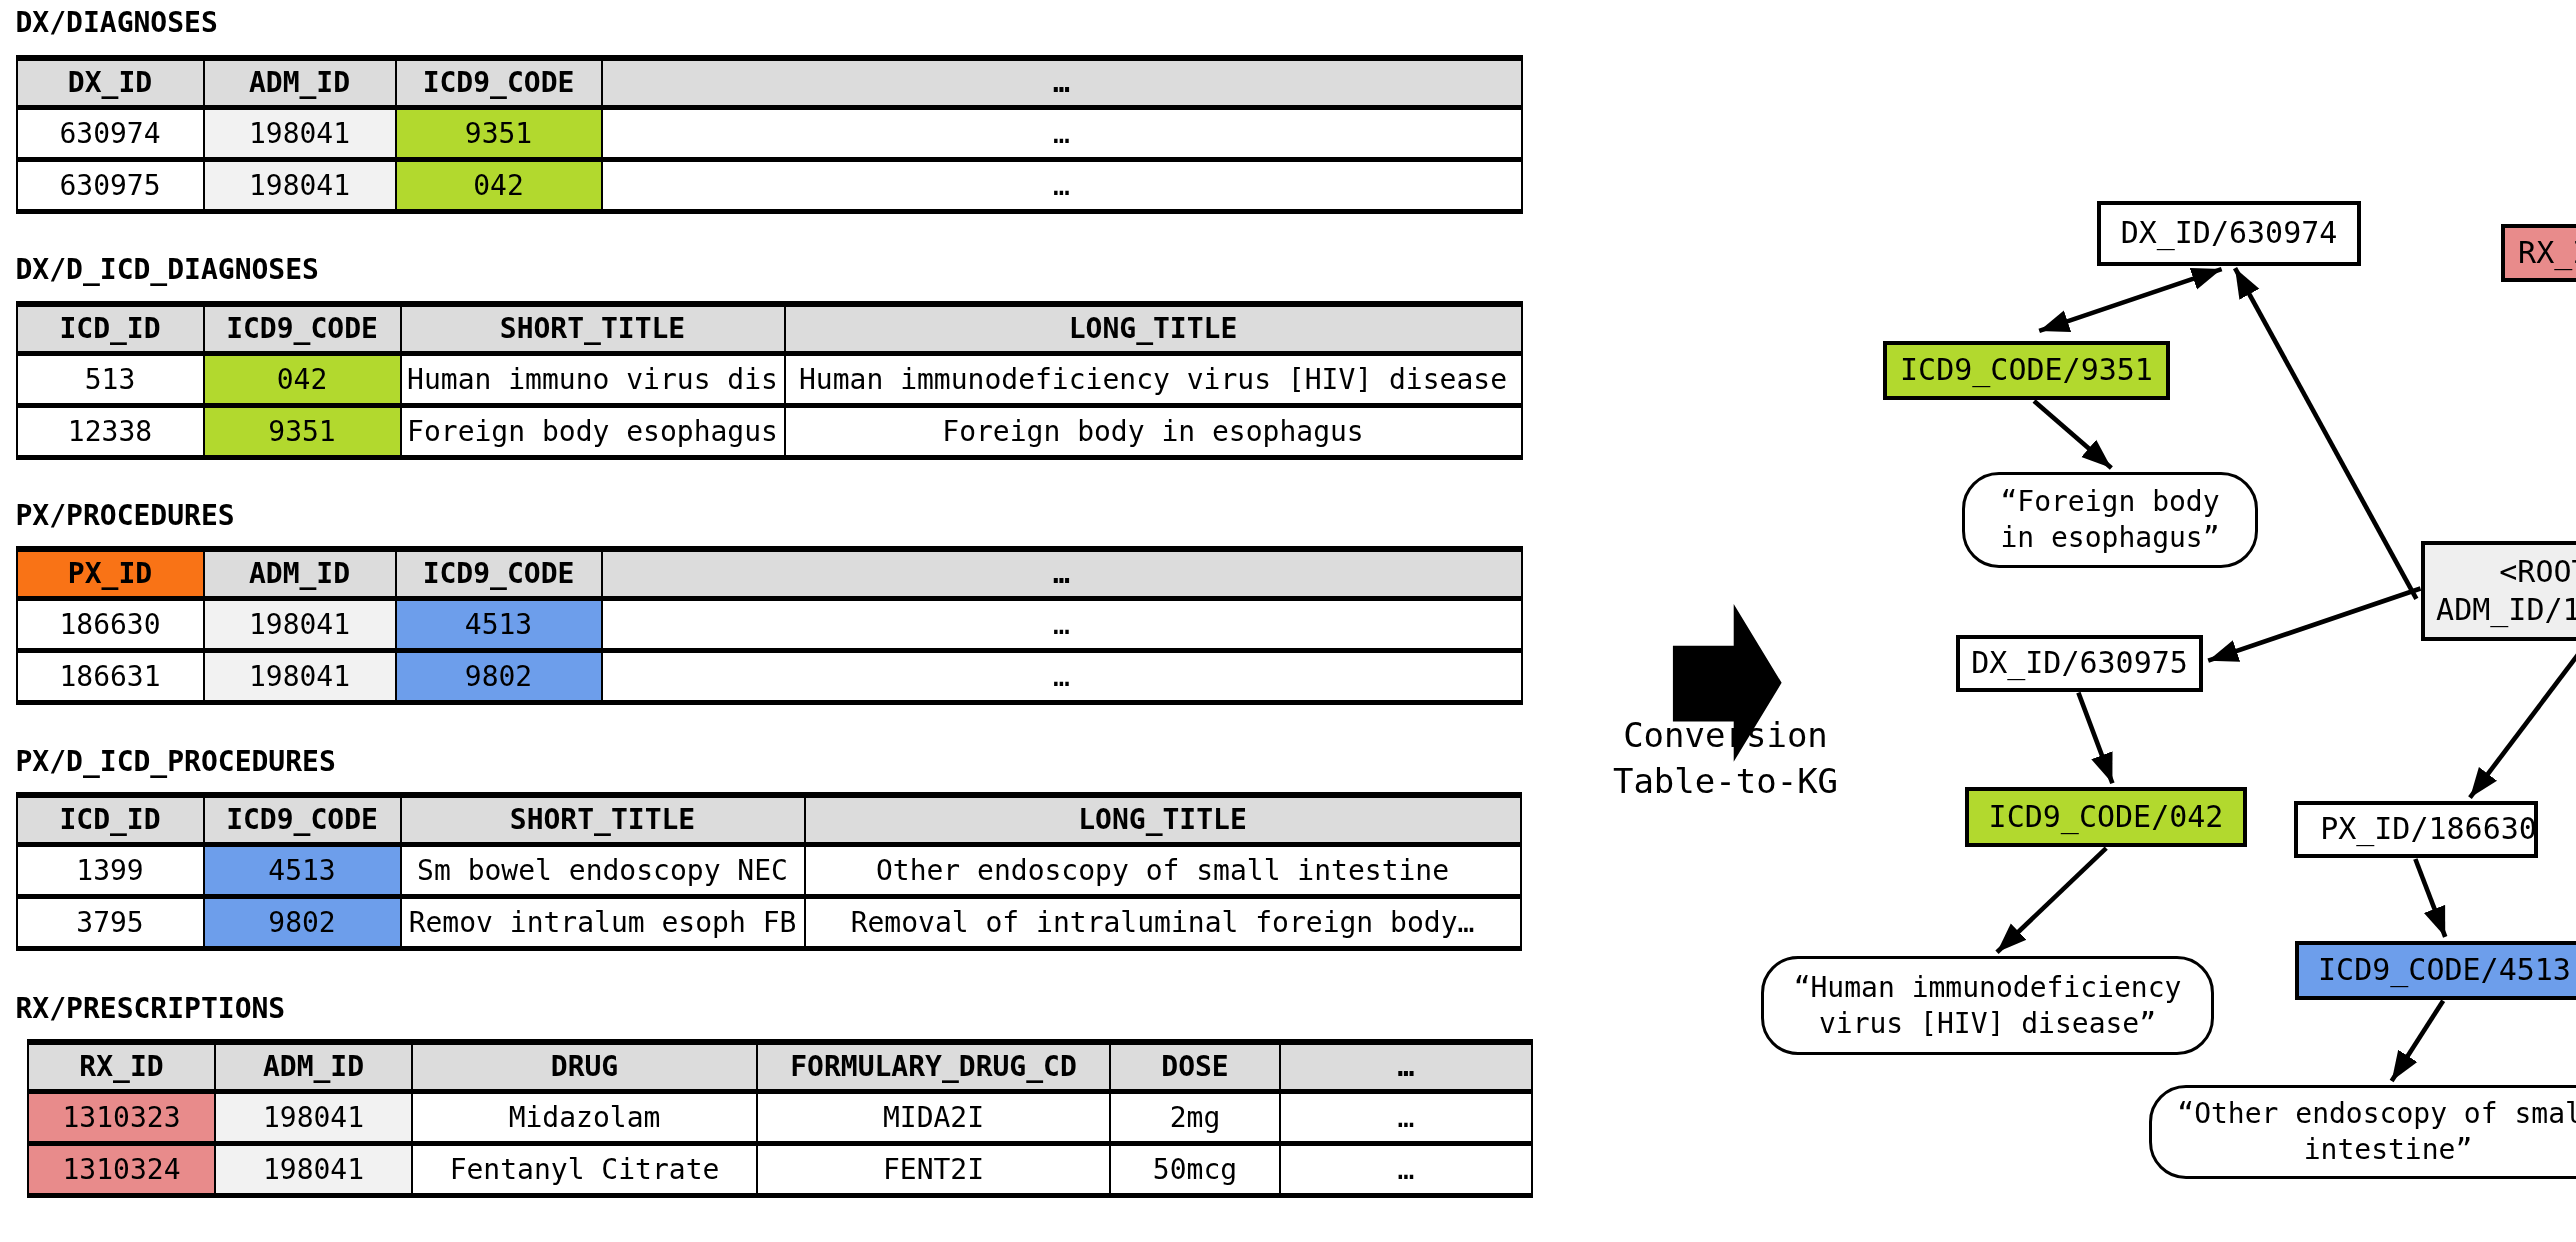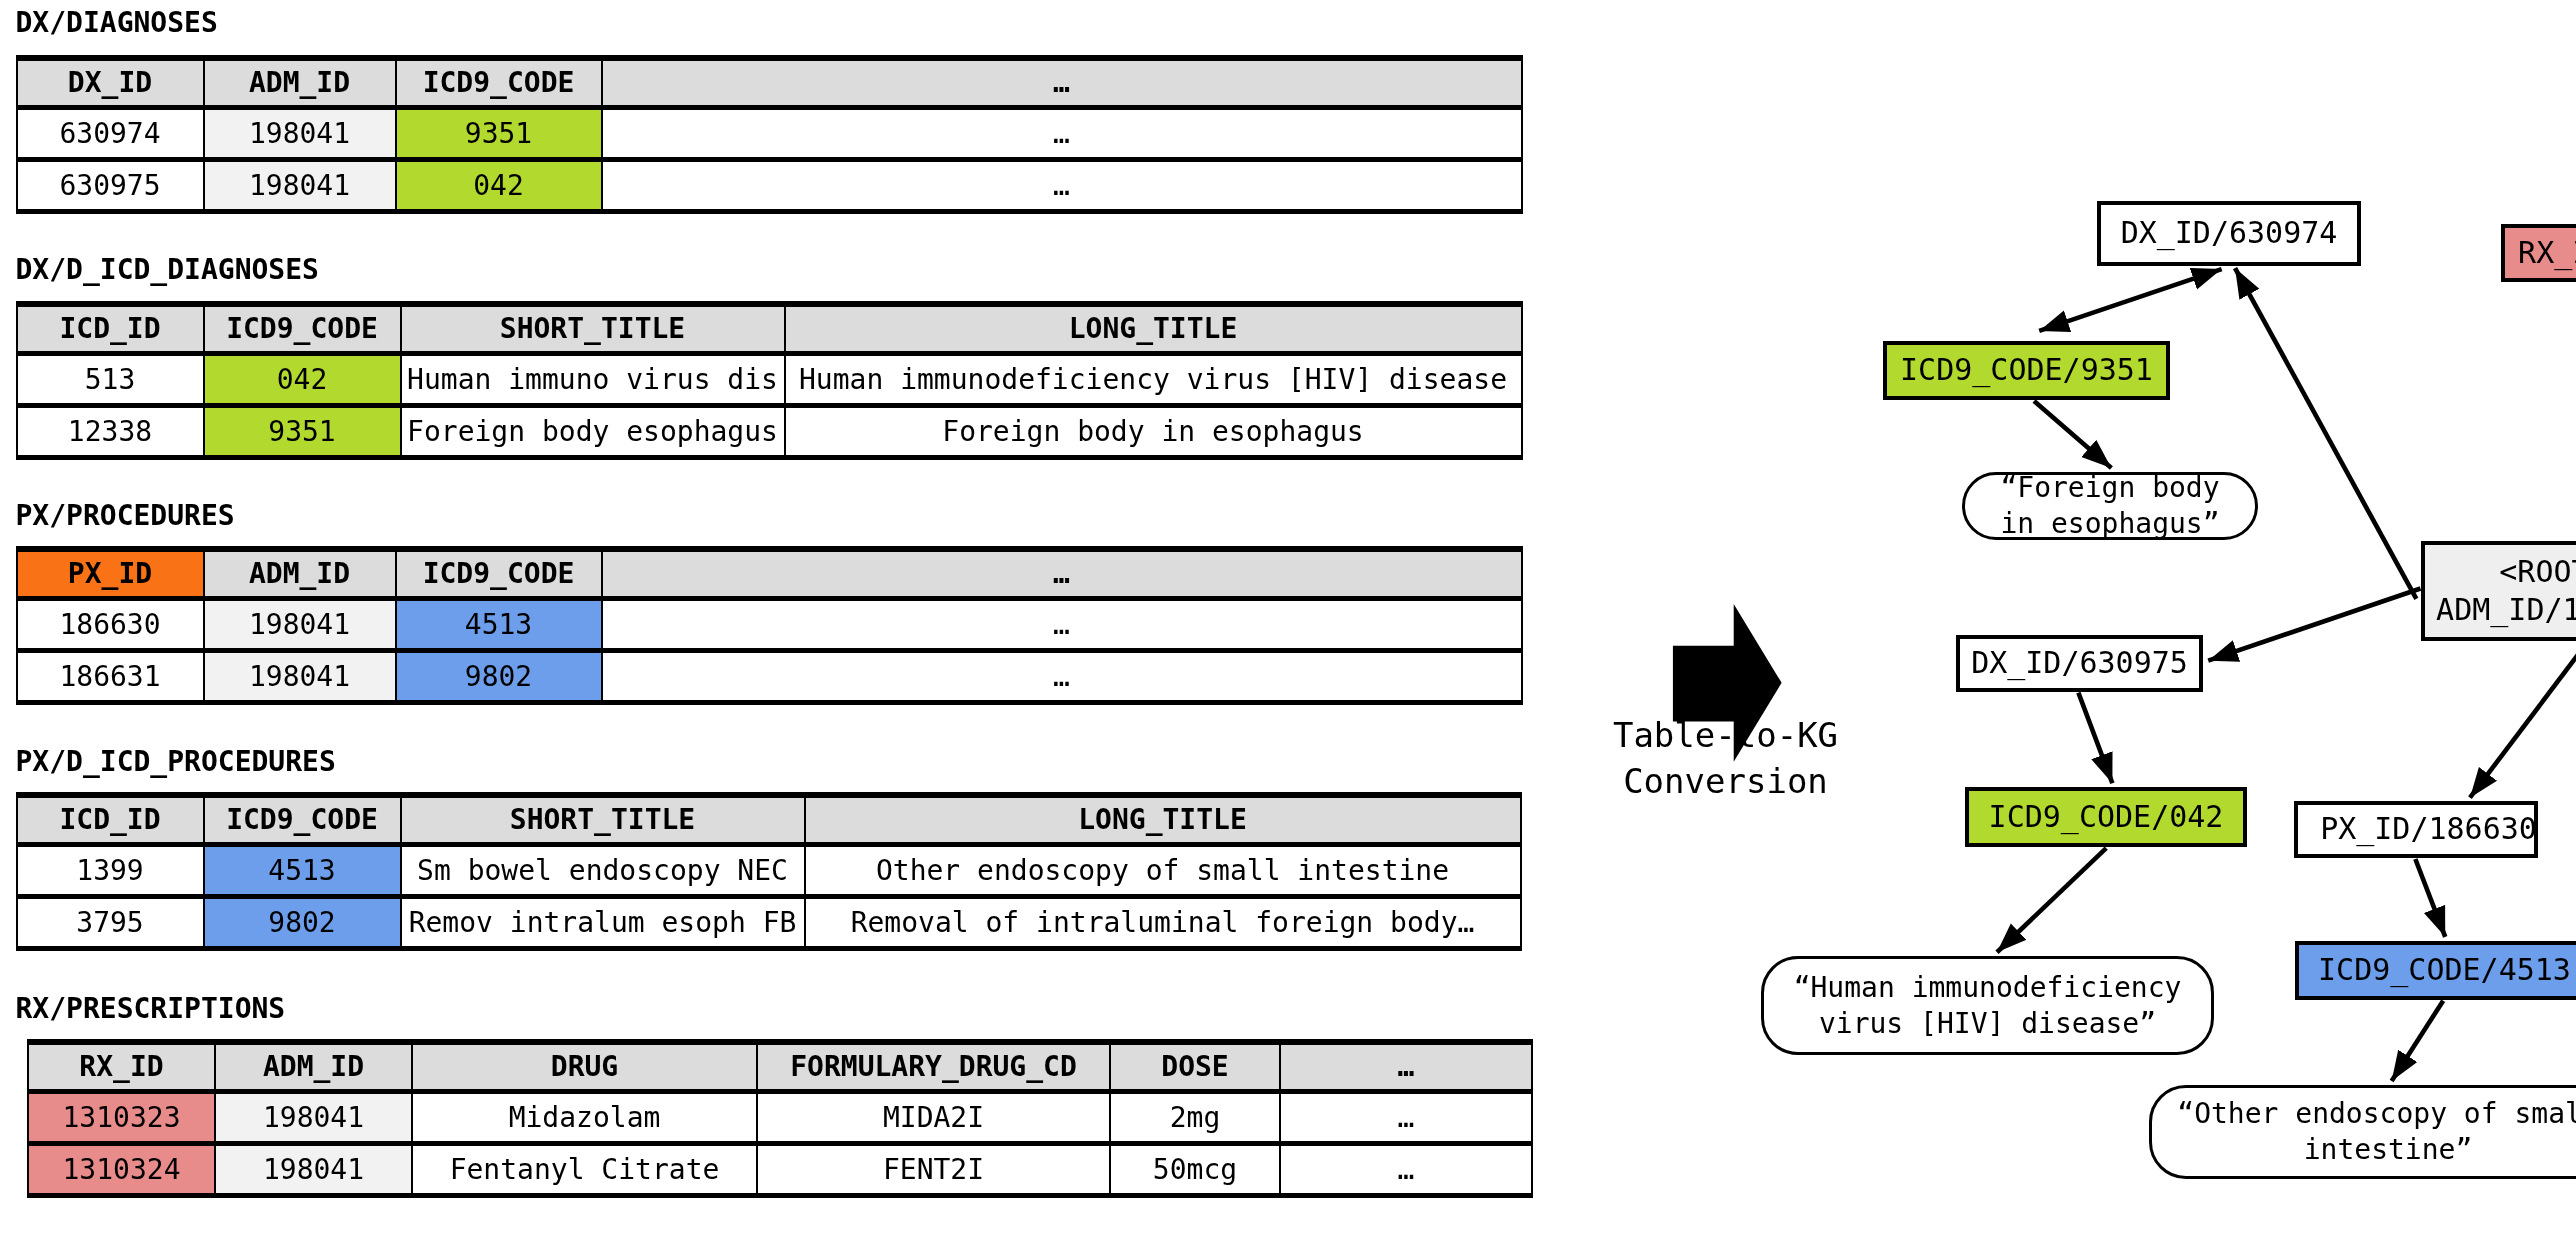--- a/index.html
+++ b/index.html
@@ -67,22 +67,22 @@
       <line x1="4088" y1="1646" x2="3876" y2="1848" marker-end="url(#ah)"></line>
       <line x1="5022" y1="1246" x2="4794" y2="1548" marker-end="url(#ah)"></line>
       <line x1="5092" y1="1246" x2="5398" y2="1602" marker-end="url(#ah)"></line>
       <line x1="4688" y1="1667" x2="4746" y2="1818" marker-end="url(#ah)"></line>
       <line x1="4742" y1="1942" x2="4642" y2="2098" marker-end="url(#ah)"></line>
       <line x1="5410" y1="1724" x2="5544" y2="1868" marker-end="url(#ah)"></line>
       <line x1="5552" y1="1988" x2="5696" y2="2090" marker-end="url(#ah)"></line>
     </svg>
 
   <div id="conv-label">
+    <div>Conversion</div>
     <div>Table-to-KG</div>
-    <div>Conversion</div>
   </div>
 
 <div class="tbl-title" style="left: 15.5px; top: 6.2px;">DX/DIAGNOSES</div>
     <table class="datatbl" style="left: 15.5px; top: 55px; width: 1504px;">
       <colgroup>
         <col style="width: 187px;">
         <col style="width: 192px;">
         <col style="width: 206px;">
         <col style="width: 920px;">
       </colgroup>
@@ -237,21 +237,21 @@
           <td>Fentanyl Citrate</td>
           <td>FENT2I</td>
           <td>50mcg</td>
           <td>…</td>
         </tr>
       </tbody>
     </table>
     <div class="node shape-rect" style="left: 2097px; top: 201px; width: 264px; height: 65px; background: rgb(255, 255, 255);">DX_ID/630974</div>
     <div class="node shape-rect" style="left: 2501px; top: 224px; width: 269px; height: 58px; background: rgb(232, 139, 139);">RX_ID/1310324</div>
     <div class="node shape-rect" style="left: 1883px; top: 341px; width: 287px; height: 59px; background: rgb(178, 217, 46);">ICD9_CODE/9351</div>
-    <div class="node shape-quote" style="left: 1962px; top: 472px; width: 296px; height: 68px; background: rgb(255, 255, 255);">
+    <div class="node shape-quote" style="left: 1962px; top: 472px; width: 296px; height: 96px; background: rgb(255, 255, 255);">
       <div>“Foreign body</div>
       <div>in esophagus”</div>
     </div>
     <div class="node shape-rect" style="left: 2421px; top: 541px; width: 265px; height: 100px; background: rgb(239, 239, 239);">
       <div>&lt;ROOT&gt;</div>
       <div>ADM_ID/198041</div>
     </div>
     <div class="node shape-rect" style="left: 1956px; top: 635px; width: 247px; height: 57px; background: rgb(255, 255, 255);">DX_ID/630975</div>
     <div class="node shape-rect" style="left: 1965px; top: 787px; width: 282px; height: 60px; background: rgb(178, 217, 46);">ICD9_CODE/042</div>
     <div class="node shape-quote" style="left: 1761px; top: 956px; width: 453px; height: 99px; background: rgb(255, 255, 255);">

